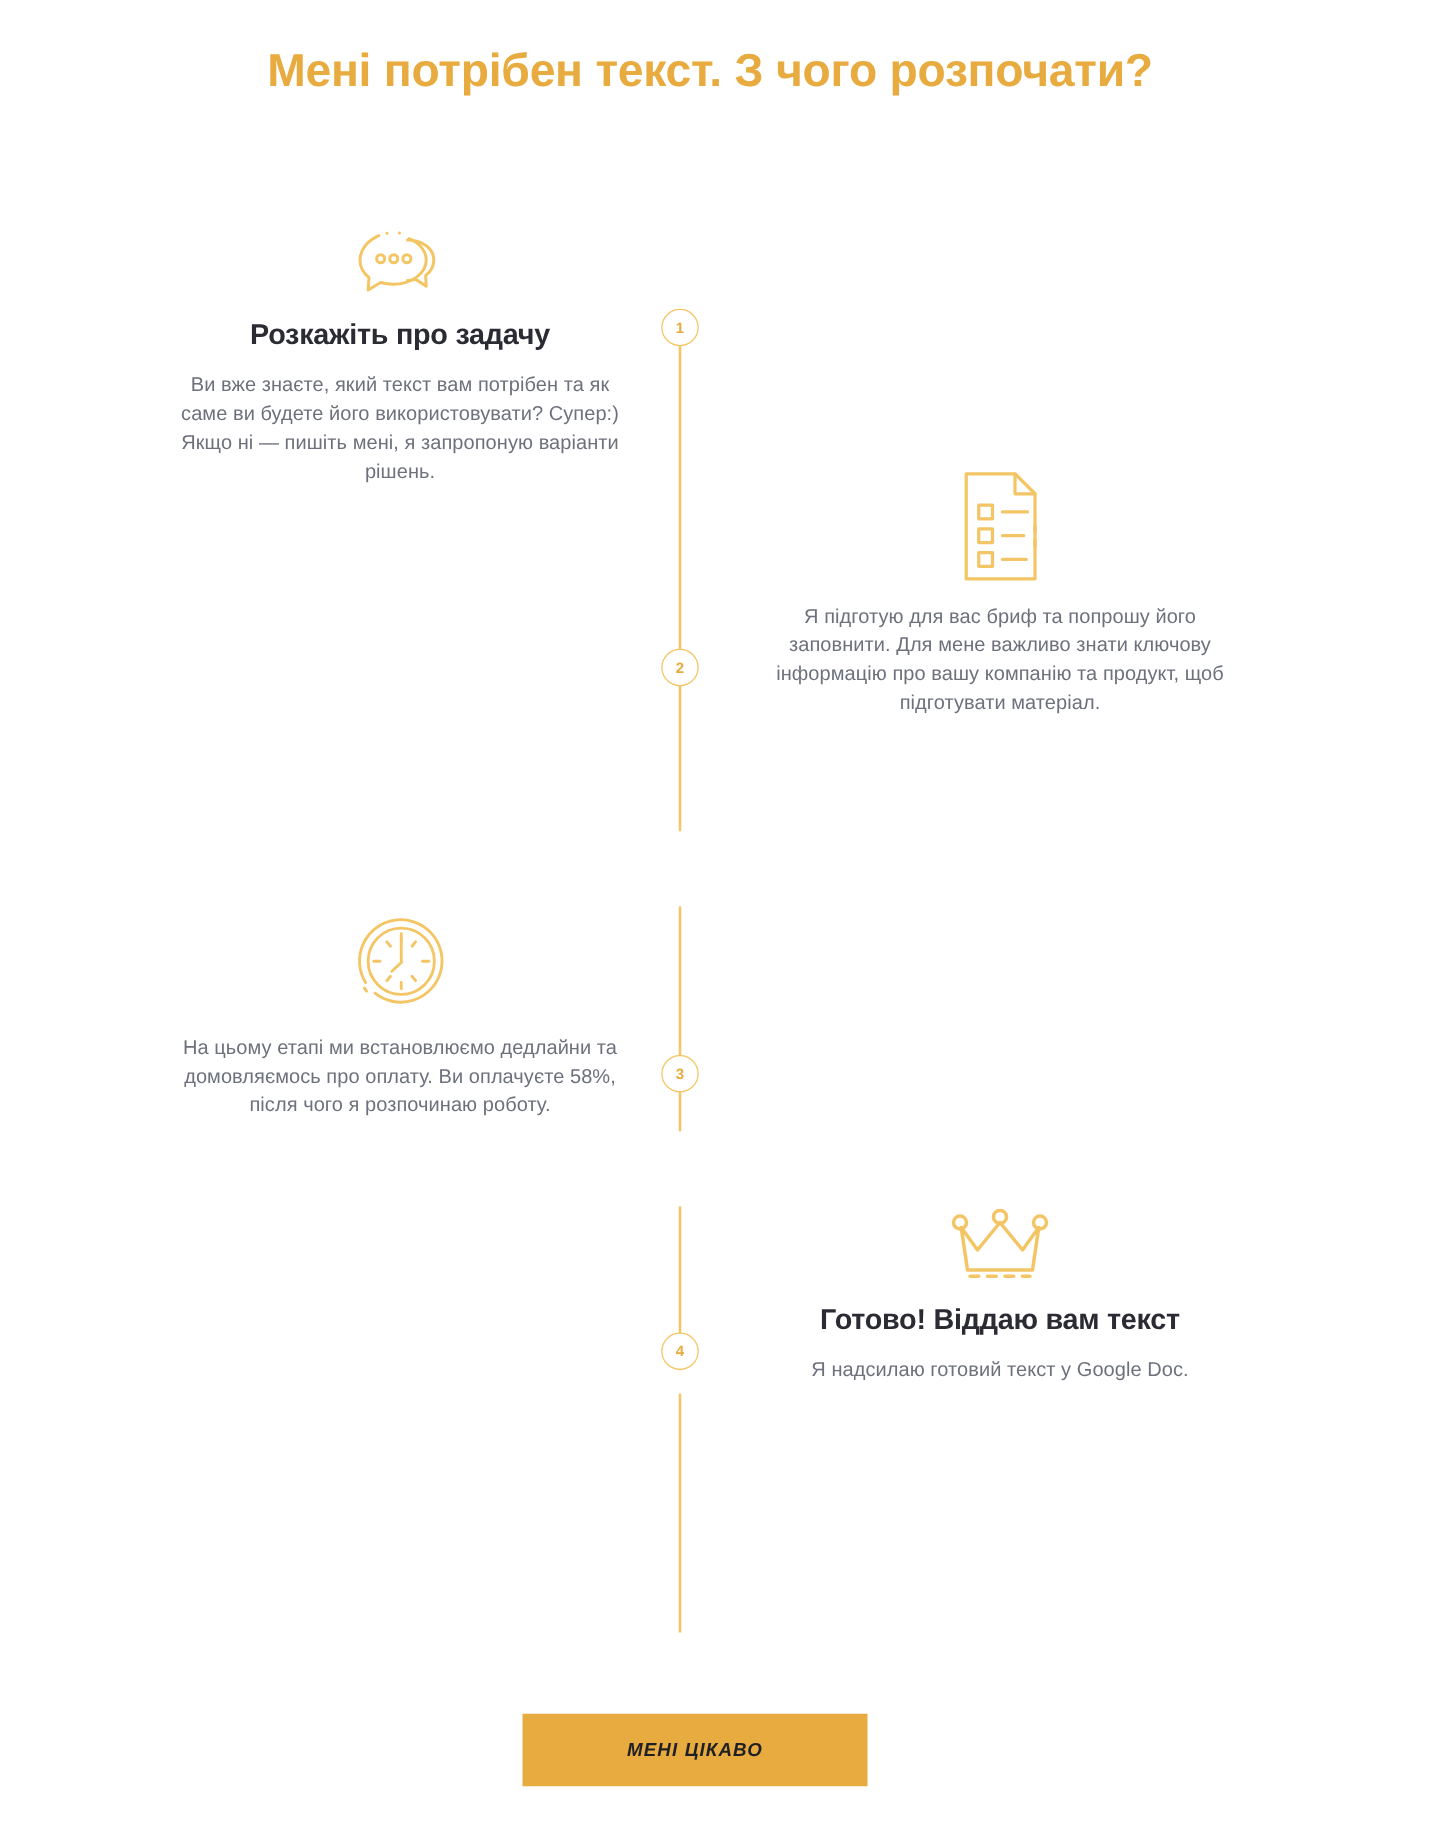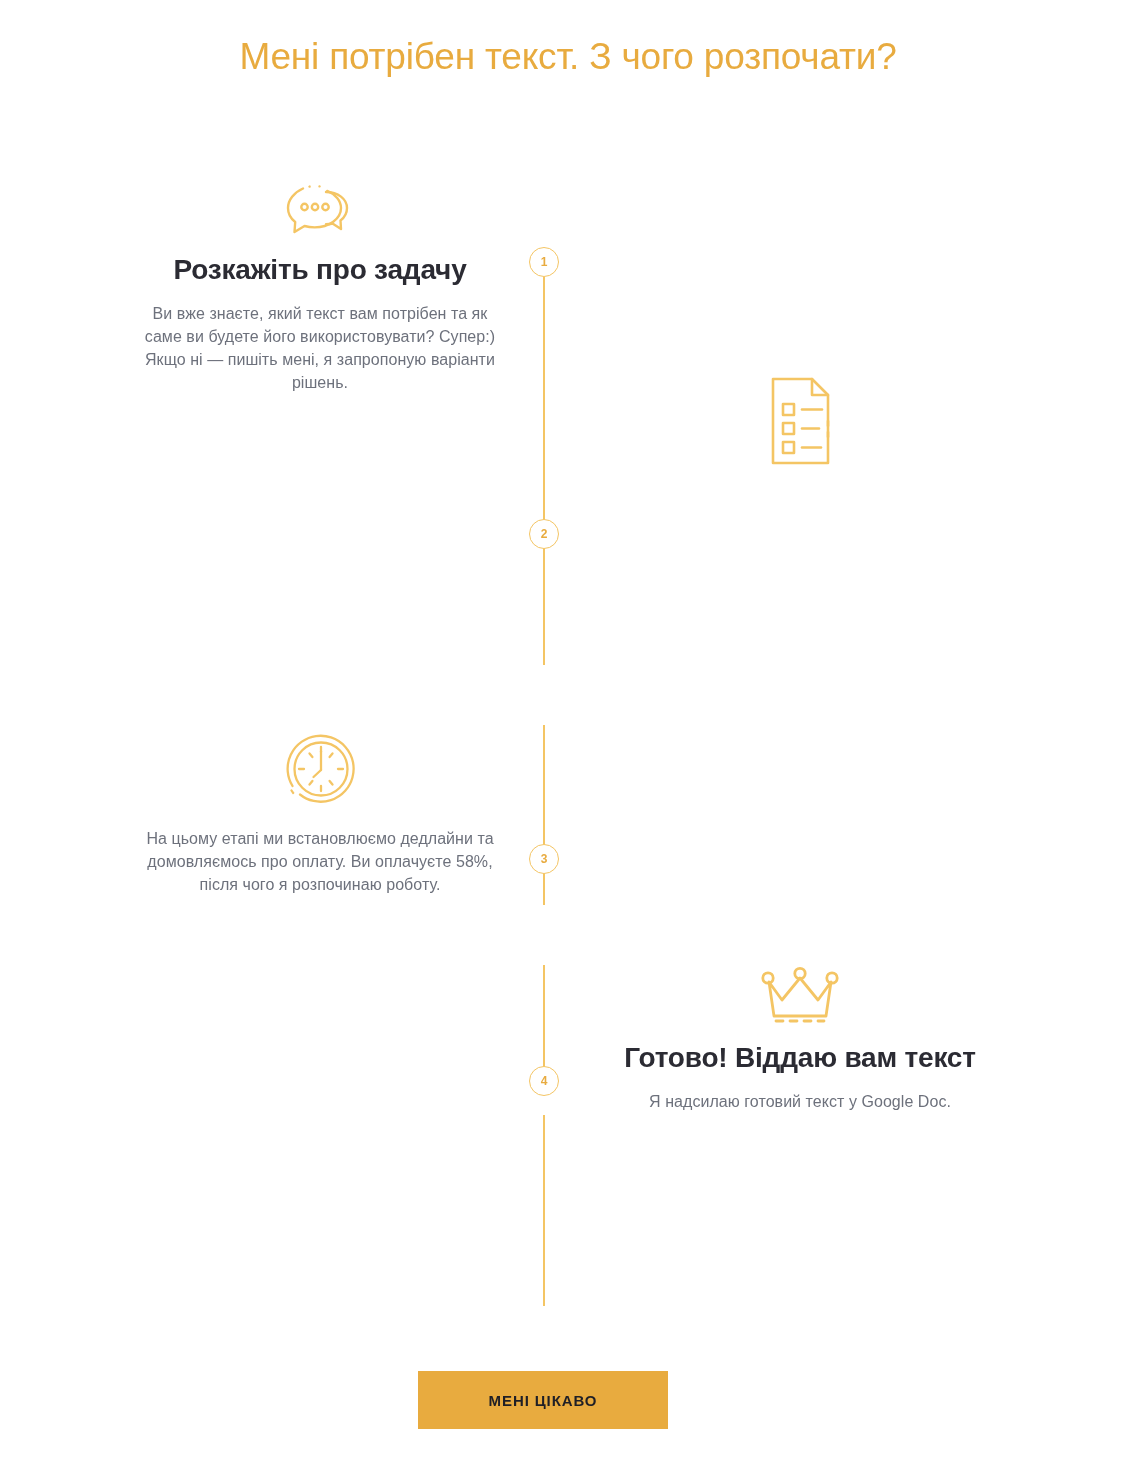--- a/index.html
+++ b/index.html
@@ -23,21 +23,21 @@
     font-family:"Liberation Sans", sans-serif;
     -webkit-font-smoothing:antialiased;
   }
 
   
   .page-title{
     position:absolute;
     top:36px; left:0; width:1136px;
     text-align:center;
     font-size:37px;
-    font-weight:400;
+    font-weight:700;
     letter-spacing:-0.2px;
     color:var(--gold);
     white-space:nowrap;
   }
 
   
   .timeline{
     position:absolute;
     left:543px;
     top:240px;
@@ -91,21 +91,21 @@
   .step-icon{
     height:66px;
     display:flex;
     align-items:flex-end;
     justify-content:center;
     margin-bottom:16px;
   }
   .step-icon svg{ display:block; }
 
   .step-title{
-    font-size:28px;
+    font-size:23px;
     font-weight:700;
     color:var(--ink);
     letter-spacing:-0.2px;
     margin-bottom:16px;
     white-space:nowrap;
   }
   .step-text{
     font-size:16px;
     line-height:23px;
     color:var(--body);
@@ -117,30 +117,31 @@
   .step-1 .step-text{ width:356px; margin-left:auto; margin-right:auto; }
   .step-2 .step-text{ width:370px; margin-left:auto; margin-right:auto; }
   .step-3 .step-text{ width:384px; margin-left:auto; margin-right:auto; }
   .step-4 .step-text{ width:388px; margin-left:auto; margin-right:auto; }
 
   
   .cta{
     position:absolute;
     left:418px;
     top:1371px;
-    width:250px;
+    width:276px;
     height:58px;
     background:var(--gold);
     border:none;
     color:#1f1f26;
     font-family:"Liberation Sans", sans-serif;
     font-size:15px;
     font-weight:700;
     letter-spacing:0.9px;
     cursor:pointer;
+    font-style:italic;
   }
 </style>
 </head>
 <body>
 
 <h1 class="page-title">Мені потрібен текст. З чого розпочати?</h1>
 
 <div class="timeline">
   <div class="spine seg-a"></div>
   <div class="spine seg-b"></div>
@@ -191,20 +192,21 @@
       <rect x="21" y="47" width="11" height="11"></rect>
       <rect x="21" y="66" width="11" height="11"></rect>
 
       <path d="M40 33.5 H60"></path>
       <path d="M40 52.5 H57"></path>
       <path d="M40 71.5 H59"></path>
 
       <path d="M66 45 V62" stroke-dasharray="5 6"></path>
     </svg>
   </div>
+  <p class="step-text">Я підготую для вас бриф та попрошу його заповнити. Для мене важливо знати ключову інформацію про вашу компанію та продукт, щоб підготувати матеріал.</p>
 </section>
 
 <section class="step left step-3">
   <div class="step-icon">
     <svg width="80" height="82" viewBox="0 0 80 82" fill="none" stroke="#f4c564" stroke-width="2.3" stroke-linecap="round" stroke-linejoin="round">
 
       <path d="M12.5 57 A33 33 0 1 1 20 65.5"></path>
       <path d="M11.5 61.5 A33 33 0 0 0 15 66" stroke-dasharray="3 5"></path>
 
       <circle cx="41" cy="40" r="26.5"></circle>

